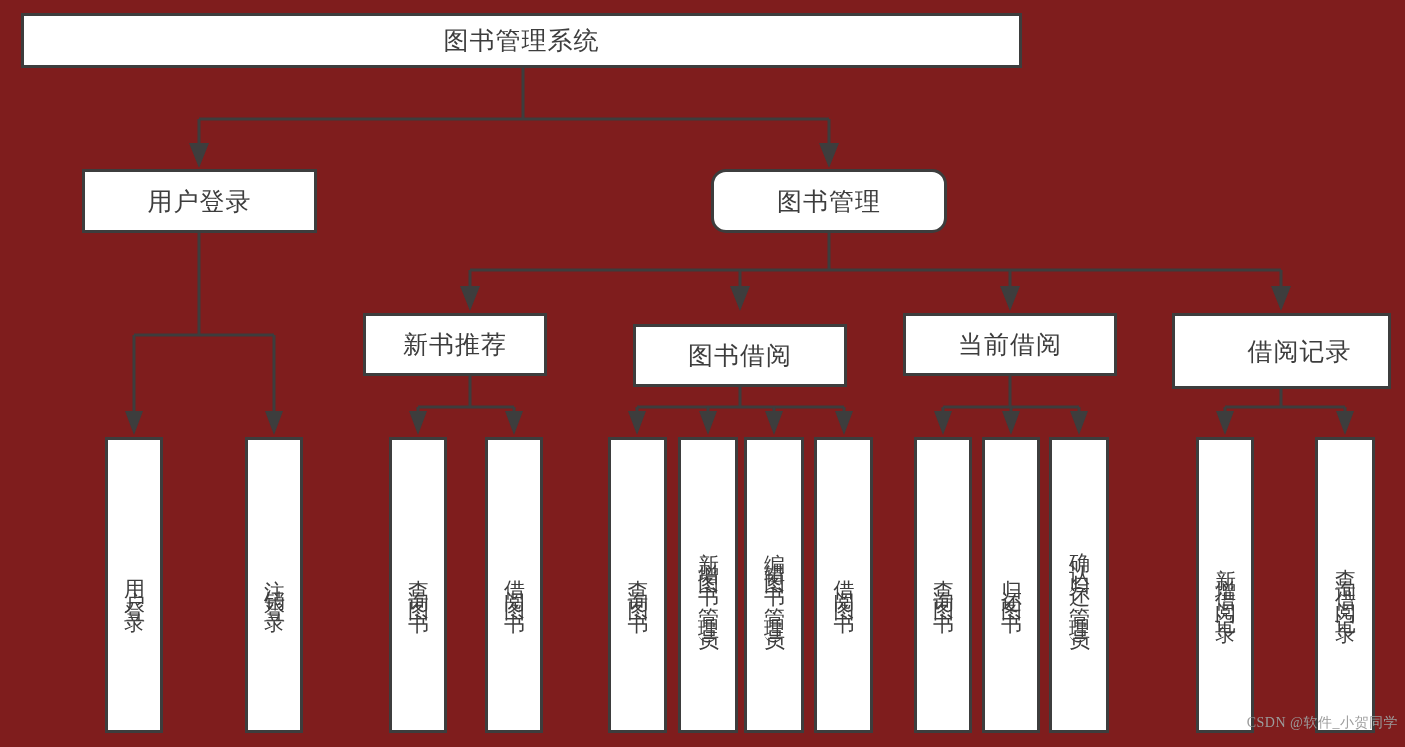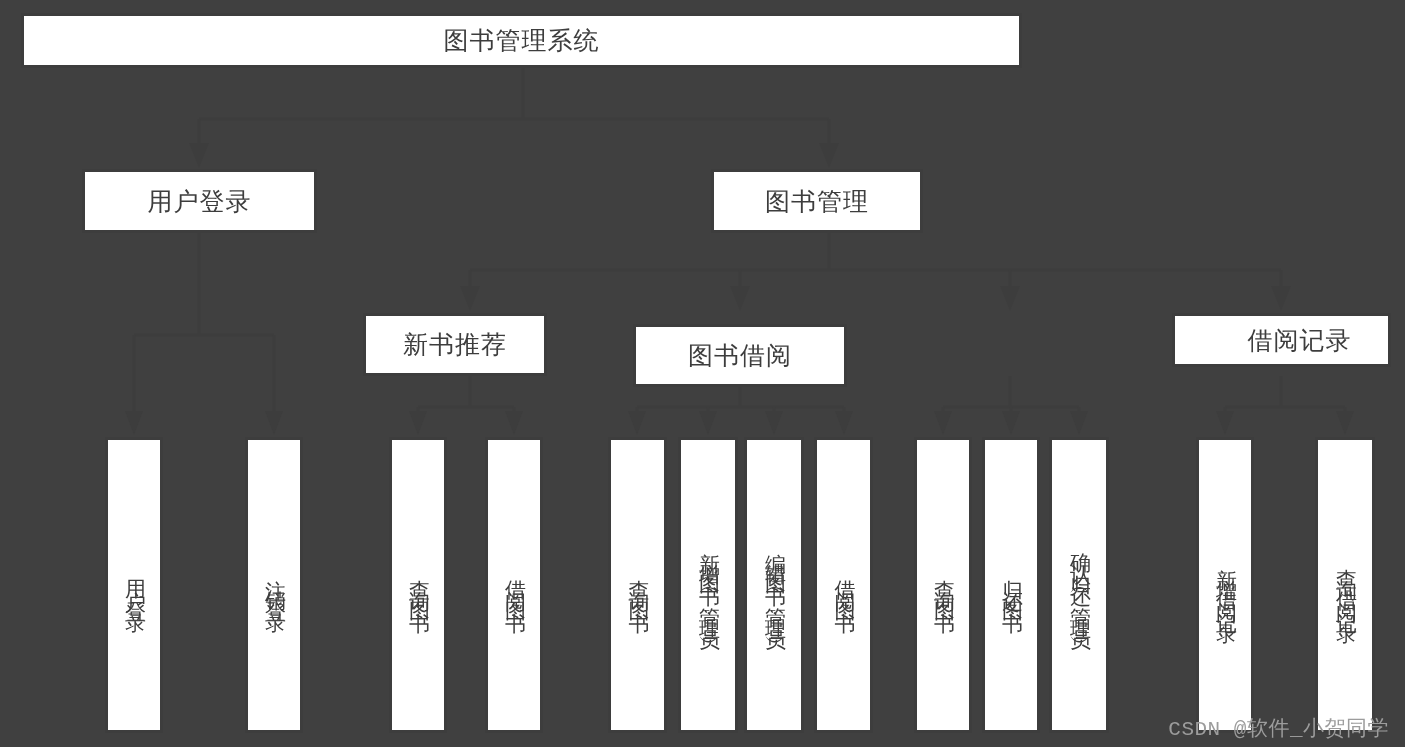--- a/index.html
+++ b/index.html
@@ -1,22 +1,22 @@
 <!DOCTYPE html>
 <html><head>
 <meta charset="utf-8">
 <title>图书管理系统</title>
 <style>
   html, body { margin: 0; padding: 0; background: #ffffff; }
   .canvas {
     position: relative;
     width: 1405px;
     height: 747px;
-    background: #404040;
-    font-family: Liberation Mono, monospace;
+    background: #7f1d1d;
+    font-family: Liberation Serif, serif;
     overflow: hidden;
   }
   .connectors {
     position: absolute;
     left: 0; top: 0;
     width: 1405px; height: 747px;
     pointer-events: none;
   }
   .node {
     position: absolute;
@@ -36,23 +36,23 @@
   .vlabel {
     writing-mode: vertical-rl;
     text-orientation: mixed;
     font-size: 21px;
     line-height: 1;
     letter-spacing: 11px;
     white-space: nowrap;
   }
   .watermark {
     position: absolute;
-    right: 16px;
+    right: 7px;
     top: 714px;
-    font-size: 21px;
+    font-size: 14px;
     letter-spacing: 0.5px;
     color: #9c9c9c;
     white-space: nowrap;
   }
 </style>
 </head>
 <body>
 
 <div class="canvas">
 
@@ -104,31 +104,34 @@
     </g>
   </svg>
 
   <div class="node" style="left:21px; top:13px; width:1001px; height:55px;">
     <span class="hlabel">图书管理系统</span>
   </div>
 
   <div class="node" style="left:82px; top:169px; width:235px; height:64px;">
     <span class="hlabel">用户登录</span>
   </div>
-  <div class="node" style="left:711px; top:169px; width:212px; height:64px;">
+  <div class="node" style="left:711px; top:169px; width:236px; height:64px;border-radius:15px;">
     <span class="hlabel">图书管理</span>
   </div>
 
   <div class="node" style="left:363px; top:313px; width:184px; height:63px;">
     <span class="hlabel">新书推荐</span>
   </div>
   <div class="node" style="left:633px; top:324px; width:214px; height:63px;">
     <span class="hlabel">图书借阅</span>
   </div>
-  <div class="node" style="left:1172px; top:313px; width:219px; height:54px;padding-left:36px;">
+  <div class="node" style="left:903px; top:313px; width:214px; height:63px;">
+    <span class="hlabel">当前借阅</span>
+  </div>
+  <div class="node" style="left:1172px; top:313px; width:219px; height:76px;padding-left:36px;">
     <span class="hlabel">借阅记录</span>
   </div>
 
   <div class="node" style="left:105px; top:437px; width:58px; height:296px;">
     <span class="vlabel">用户登录</span>
   </div>
   <div class="node" style="left:245px; top:437px; width:58px; height:296px;">
     <span class="vlabel">注销登录</span>
   </div>
 

